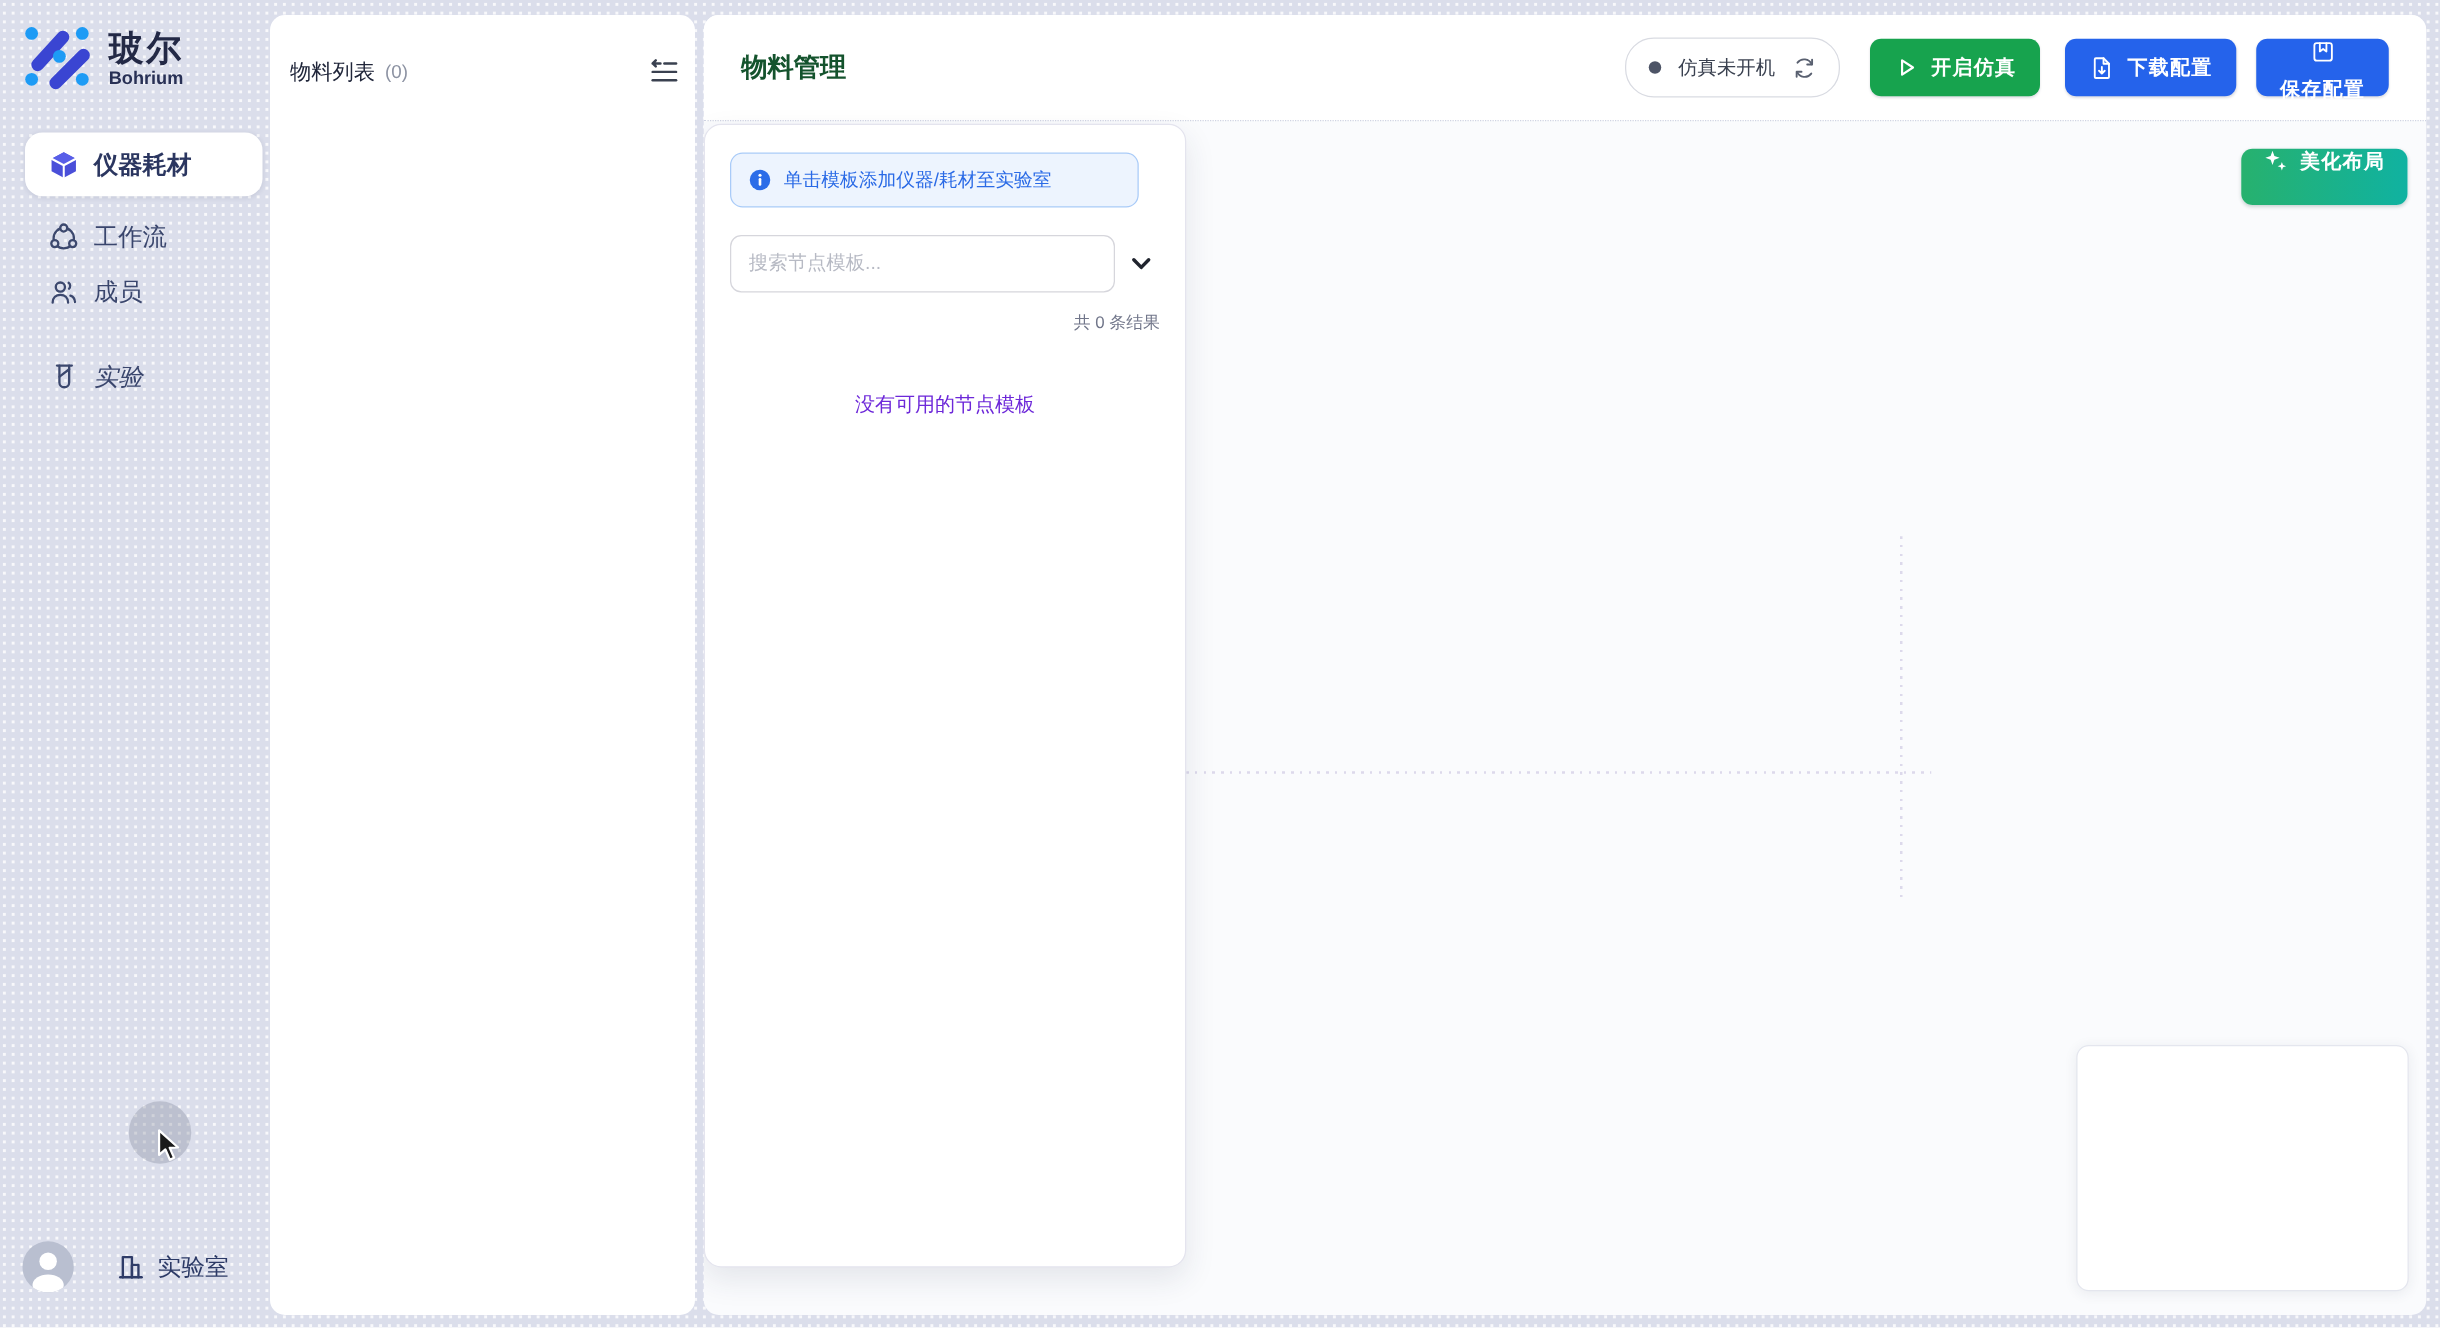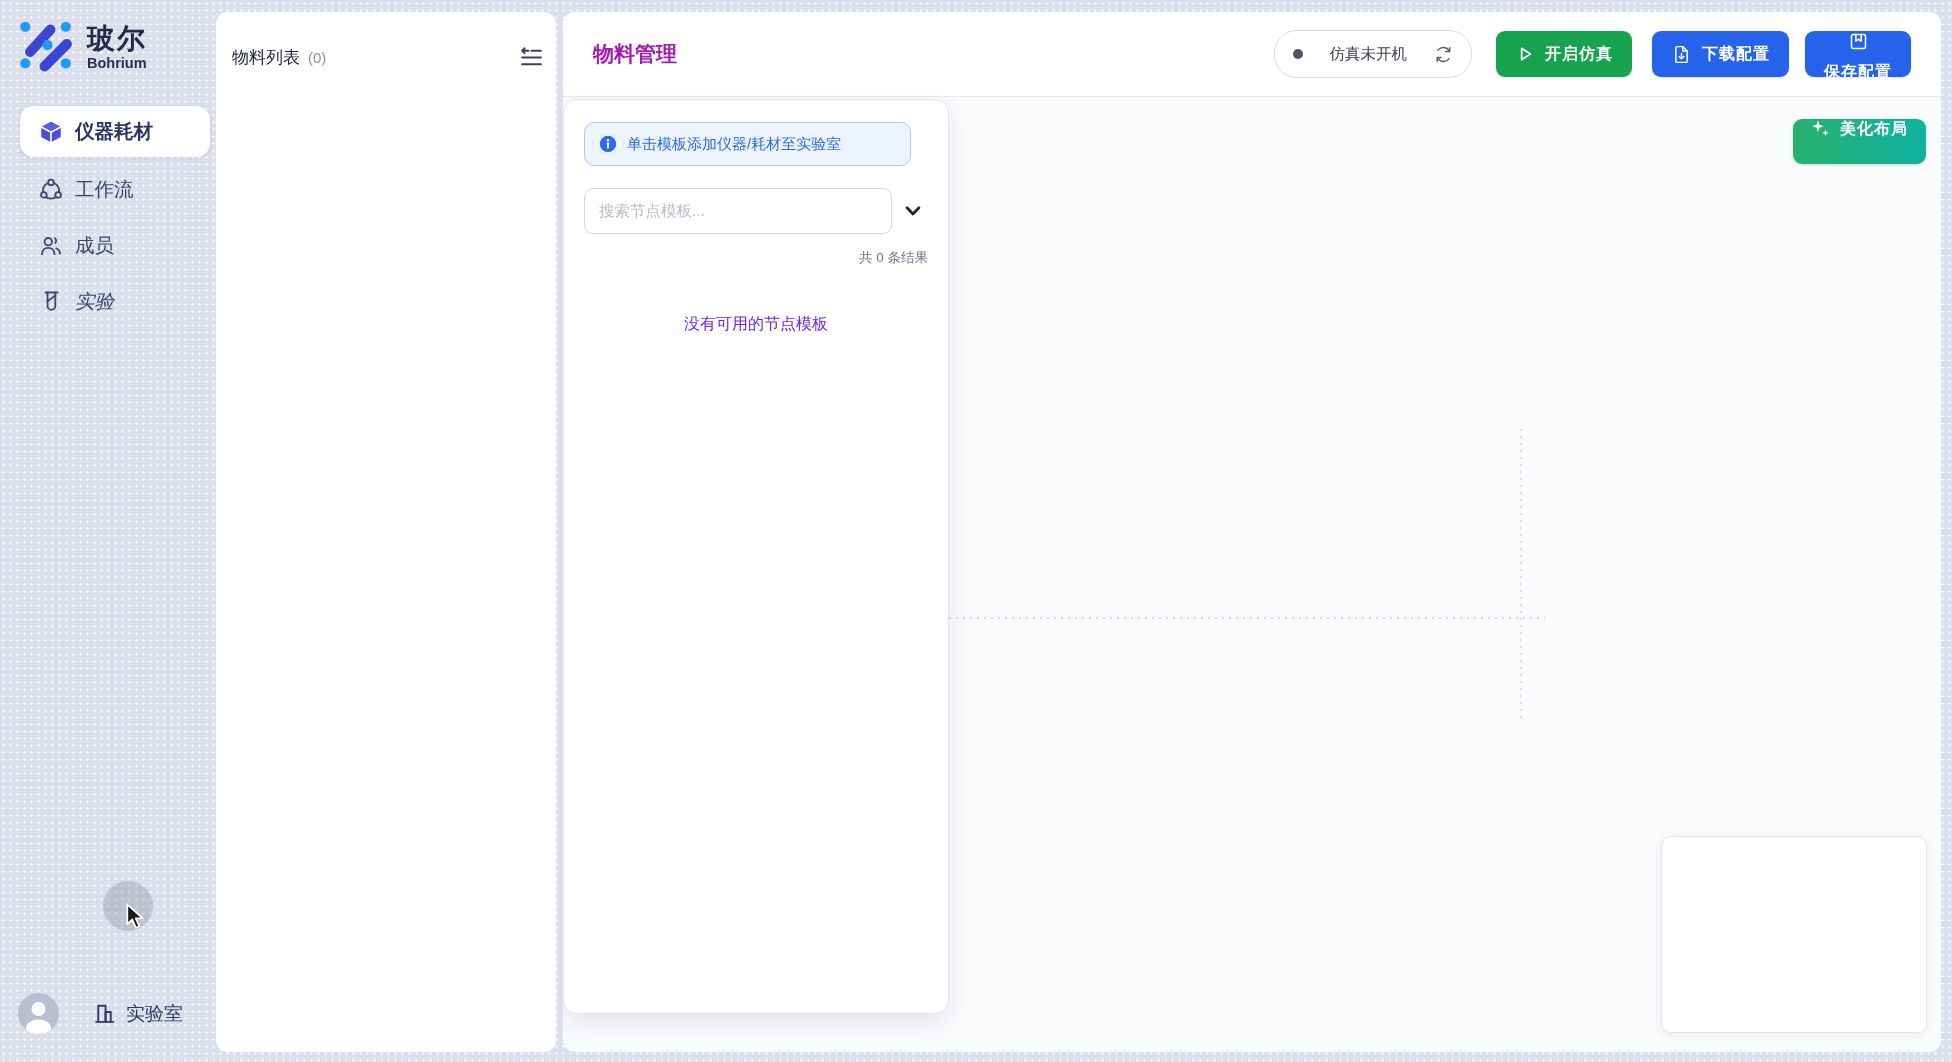--- a/index.html
+++ b/index.html
@@ -30,24 +30,24 @@
   .list-card{position:absolute;left:216px;top:12px;width:340px;height:1040px;background:#fff;border-radius:12px;}
   .list-head{position:absolute;left:16px;right:10px;top:30px;display:flex;align-items:center;}
   .list-title{font-size:17px;font-weight:normal;color:#20263a;}
   .list-count{font-size:15px;color:#8d93a3;margin-left:8px;}
   .collapse-btn{margin-left:auto;width:30px;height:30px;display:flex;align-items:center;justify-content:center;
     border-radius:6px;cursor:pointer;}
   
   .main-card{position:absolute;left:563px;top:12px;width:1378px;height:1040px;background:#fafbfd;border-radius:12px;overflow:hidden;}
   .main-head{position:absolute;left:0;top:0;right:0;height:85px;background:#fff;
     border-bottom:1px dotted #cfd3e2;display:flex;align-items:center;padding:0 30px;box-sizing:border-box;}
-  .main-title{font-size:21px;font-weight:bold;color:#a21caf;}
+  .main-title{font-size:21px;font-weight:bold;color:#14532d;}
   .head-right{margin-left:auto;display:flex;align-items:center;}
   .status-pill{height:46px;border:1px solid #d9dbe2;border-radius:23px;background:#fff;display:flex;
-    align-items:center;gap:27px;padding:0 18px;margin-right:24px;cursor:pointer;}
+    align-items:center;gap:14px;padding:0 18px;margin-right:24px;cursor:pointer;}
   .status-dot{width:10px;height:10px;border-radius:50%;background:#4d5466;}
   .status-text{font-size:15.5px;color:#3a4150;}
   .btn{height:46px;border:none;border-radius:9px;display:flex;align-items:center;gap:10px;padding:0 19px;
     font-size:16px;font-weight:bold;color:#fff;cursor:pointer;box-shadow:0 1px 2px rgba(20,30,60,.15);
     font-family:inherit;letter-spacing:1px;}
   .btn-green{background:#17a34e;margin-right:20px;}
   .btn-blue{background:#2563eb;}
   .btn-blue + .btn-blue{margin-left:16px;flex-direction:column;}
   .canvas{position:absolute;left:0;top:86px;right:0;bottom:0;}
   .beautify-btn{position:absolute;right:15px;top:21px;height:45px;border:none;border-radius:9px;
@@ -122,21 +122,21 @@
         <span>
           <svg width="26" height="26" viewBox="0 0 24 24">
             <circle cx="12" cy="12.5" r="7.5" fill="none" stroke="#3c486e" stroke-width="1.7"></circle>
             <circle cx="12" cy="5" r="2.6" fill="#dbdeeb" stroke="#3c486e" stroke-width="1.7"></circle>
             <circle cx="5.4" cy="16.5" r="2.6" fill="#dbdeeb" stroke="#3c486e" stroke-width="1.7"></circle>
             <circle cx="18.6" cy="16.5" r="2.6" fill="#dbdeeb" stroke="#3c486e" stroke-width="1.7"></circle>
           </svg>
         </span>
         <span class="label">工作流</span>
       </div>
-      <div class="nav-item" style="top:114px;">
+      <div class="nav-item" style="top:102px;">
         <span>
           <svg width="26" height="26" viewBox="0 0 24 24" fill="none" stroke="#3c486e" stroke-width="1.7" stroke-linecap="round">
             <circle cx="9.5" cy="8" r="3.4"></circle>
             <path d="M3.8,19.5 c0,-3.8 2.5,-5.8 5.7,-5.8 c3.2,0 5.7,2 5.7,5.8"></path>
             <path d="M15.6,4.8 c1.4,0.9 1.5,3.2 0.3,4.4"></path>
             <path d="M16.9,14.3 c2.1,0.7 3.3,2.4 3.4,4.8"></path>
           </svg>
         </span>
         <span class="label">成员</span>
       </div>

